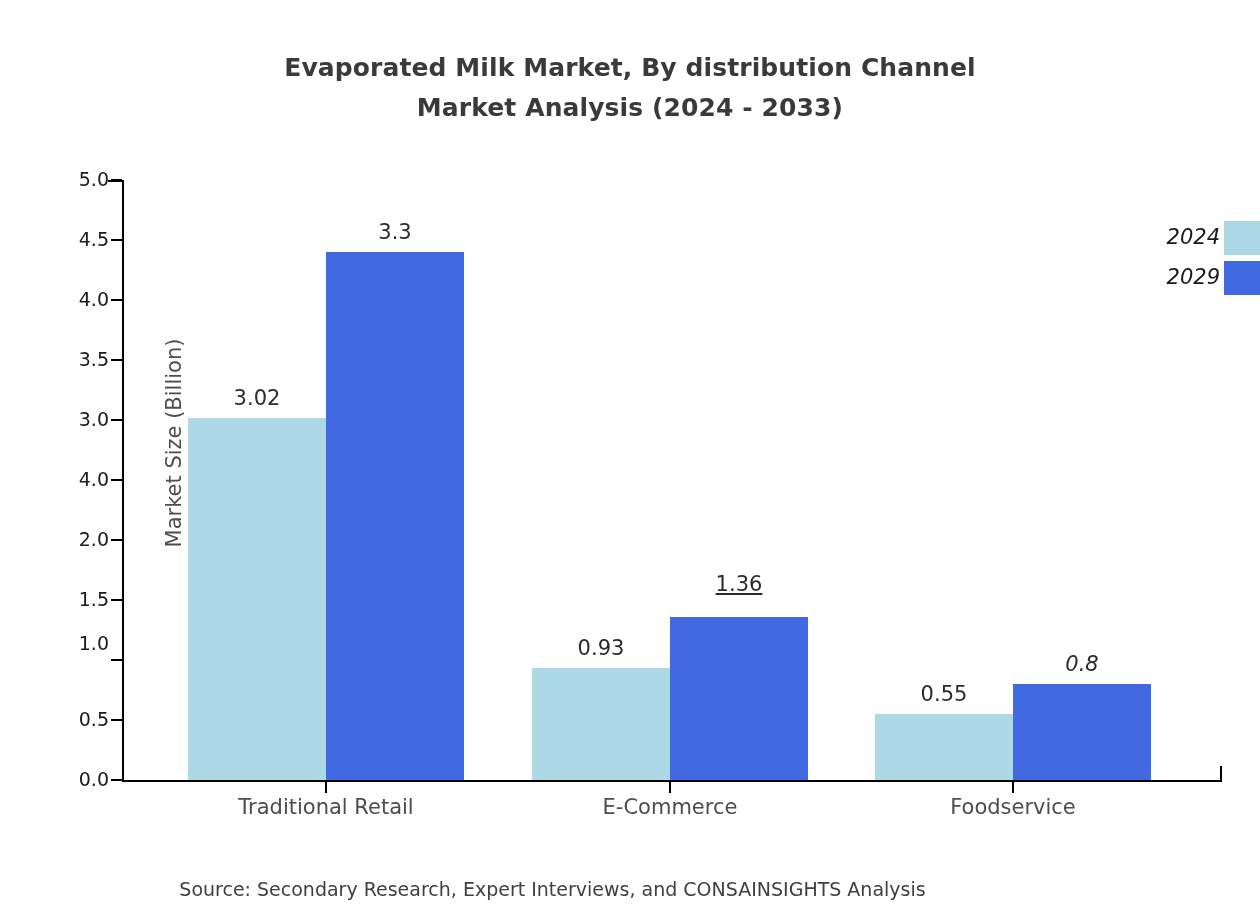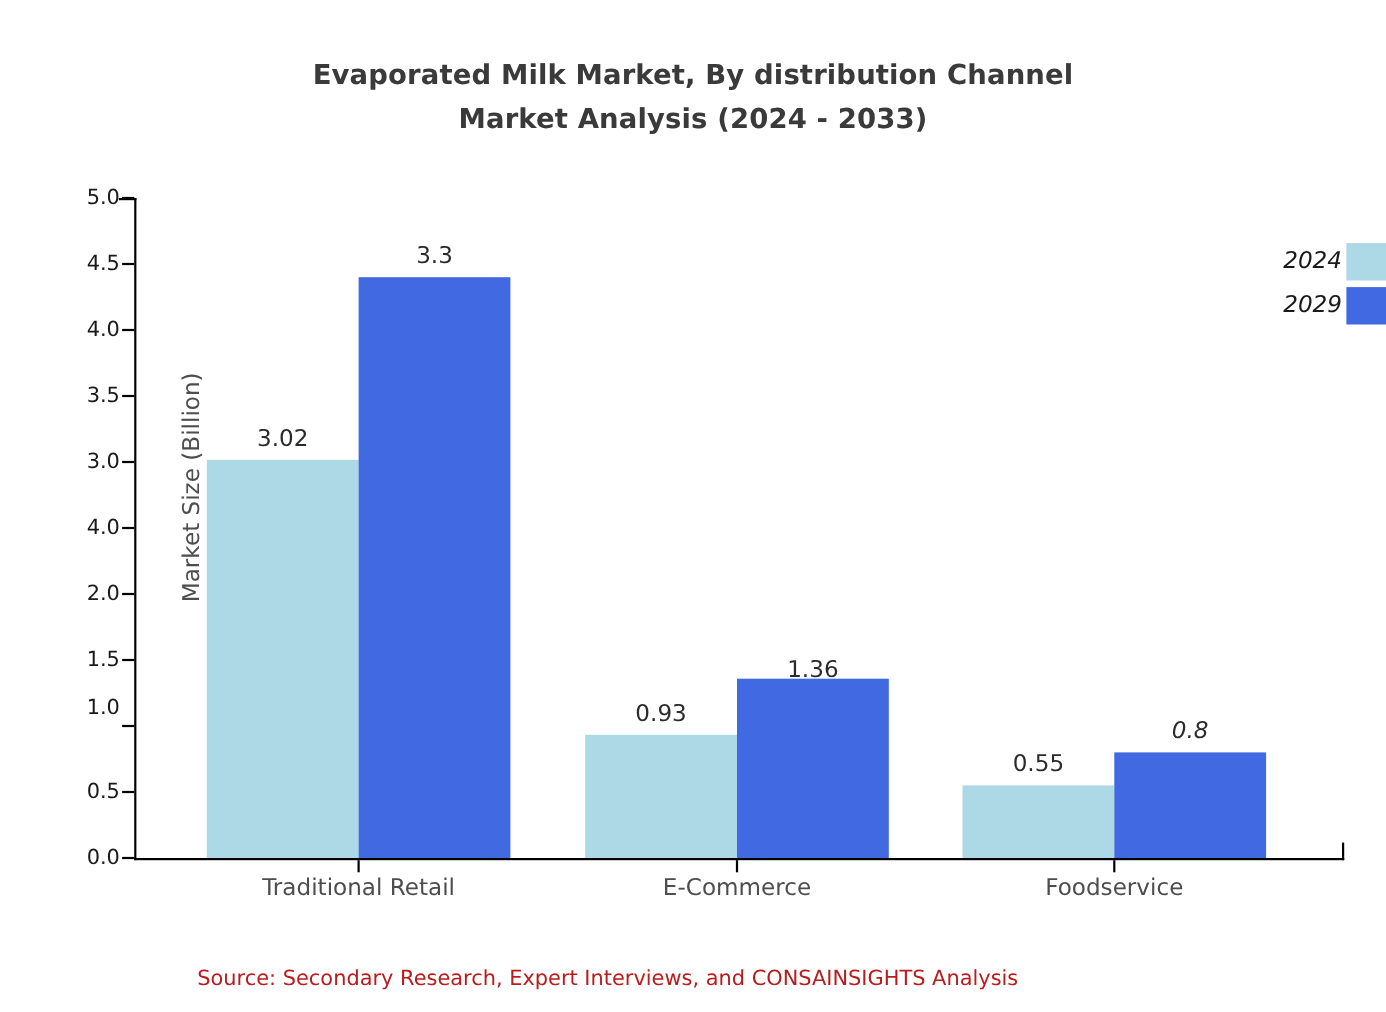--- a/index.html
+++ b/index.html
@@ -179,21 +179,21 @@
   }
 
   
   .source {
     position: absolute;
     left: 0;
     top: 878px;
     width: 1105px;
     text-align: center;
     font-size: 19px;
-    color: #b91c1c;
+    color: #404040;
   }
 </style>
 </head>
 <body>
 
 <div id="figure">
 
   <div class="title-block">
     <span class="title-line">Evaporated Milk Market, By distribution Channel</span>
     <span class="title-line">Market Analysis (2024 - 2033)</span>
@@ -241,21 +241,21 @@
     <div id="bars">
         <div class="bar" style="left: 66px; width: 138px; height: 362.4px; background: rgb(173, 216, 230);"></div>
         <div class="bar-label" style="left: 55px; top: 207.6px;">3.02</div>
         <div class="bar" style="left: 410px; width: 138px; height: 111.6px; background: rgb(173, 216, 230);"></div>
         <div class="bar-label" style="left: 399px; top: 458.4px;">0.93</div>
         <div class="bar" style="left: 753px; width: 138px; height: 66px; background: rgb(173, 216, 230);"></div>
         <div class="bar-label" style="left: 742px; top: 504px;">0.55</div>
         <div class="bar" style="left: 204px; width: 138px; height: 528px; background: rgb(65, 105, 225);"></div>
         <div class="bar-label" style="left: 193px; top: 42px;">3.3</div>
         <div class="bar" style="left: 548px; width: 138px; height: 163.2px; background: rgb(65, 105, 225);"></div>
-        <div class="bar-label" style="left: 537px; top: 418px;">1.36</div>
+        <div class="bar-label" style="left: 537px; top: 394px; text-decoration: underline;">1.36</div>
         <div class="bar" style="left: 891px; width: 138px; height: 96px; background: rgb(65, 105, 225);"></div>
         <div class="bar-label" style="left: 880px; top: 474px; font-style: italic;">0.8</div>
       </div>
 
     <div class="ylabel">Market Size (Billion)</div>
   </div>
 
   <div class="legend" id="legend">
       <div class="legend-row" style="top: 0px;">
         <span class="legend-text">2024</span>

